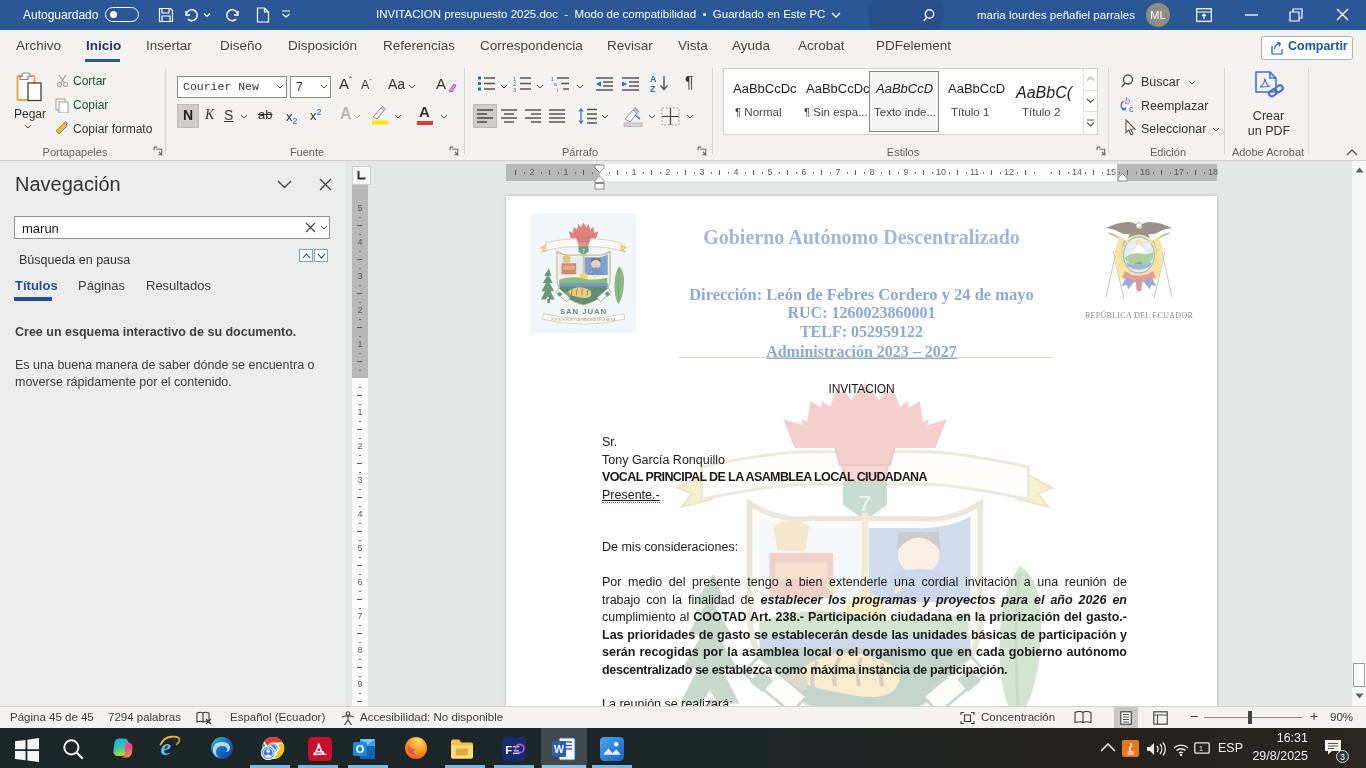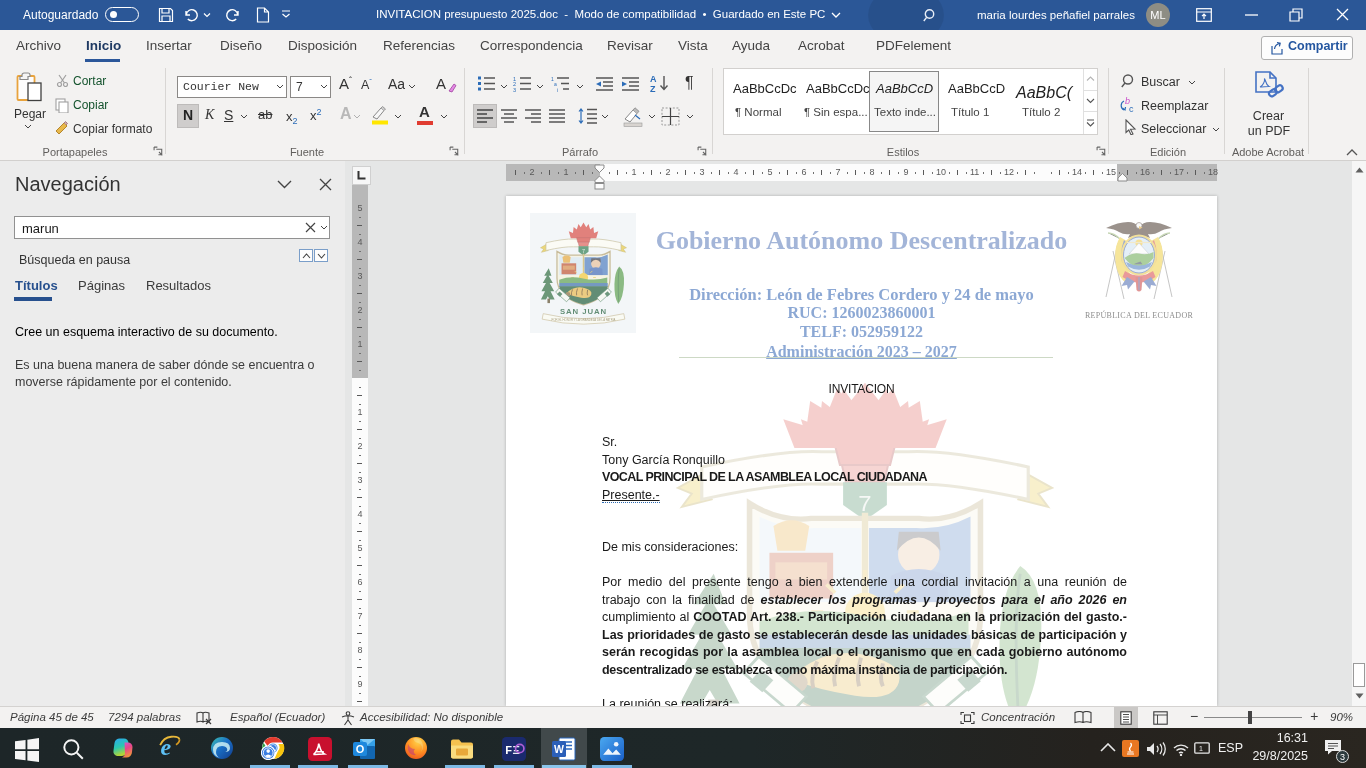--- a/index.html
+++ b/index.html
@@ -31,21 +31,21 @@
   #page { position:absolute; left:161px; top:35px; width:711px; height:510px; background:#fff; box-shadow:0 0 3px rgba(0,0,0,.25); }
   #vscroll { position:absolute; left:1352px; top:0; width:14px; height:545px; background:#f6f6f6; }
 
   .hline { position:absolute; left:0; width:711px; text-align:center; font-family:"Liberation Serif",serif; font-weight:bold; white-space:nowrap; }
   .btx { position:absolute; left:96px; width:525px; font-size:12.5px; color:#1a1a1a; white-space:nowrap; }
   .btx.just { white-space:normal; text-align:justify; text-align-last:justify; word-spacing:1px; }
   .tick { position:absolute; font-size:9px; color:#595959; }
 
   
   #statusbar { position:absolute; left:0; top:706px; width:1366px; height:22px; background:#f3f2f1; border-top:1px solid #d4d2d0; font-size:12px; color:#3b3b3b; }
-  #statusbar .tx { position:absolute; top:4px; white-space:nowrap; font-size:11.5px;font-style:italic; }
+  #statusbar .tx { position:absolute; top:4px; white-space:nowrap; font-size:11.5px; }
 
   
   #taskbar { position:absolute; left:0; top:728px; width:1366px; height:40px; background:linear-gradient(90deg,#1d2628 0%,#1e2728 55%,#25221e 80%,#2a2620 100%); }
   .tb-ic { position:absolute; top:8px; width:24px; height:24px; }
   .runbar { position:absolute; top:37px; height:3px; background:#7cb8e4; }
 </style>
 </head>
 <body>
 <div id="app">
   <div id="titlebar">
@@ -392,21 +392,21 @@
           <path d="M1 5 l3.5 -4 3.5 4" fill="none" stroke="#444" stroke-width="1.1"></path>
         </svg>
       <div class="abs" style="left:314px;top:88px;width:14px;height:13px;border:1px solid #7a9ec9;background:#fdfdfd;"></div>
       <svg class="abs" style="left:317px;top:92px;" width="9" height="6" viewBox="0 0 9 6">
           <path d="M1 1 l3.5 4 3.5 -4" fill="none" stroke="#444" stroke-width="1.1"></path>
         </svg>
       <div class="abs" style="left:15px;top:117px;font-size:13px;font-weight:bold;color:#27508e;">Títulos</div>
       <div class="abs" style="left:14px;top:136px;width:38px;height:3.5px;background:#27508e;"></div>
       <div class="abs" style="left:78px;top:117px;font-size:13px;color:#3b3b3b;">Páginas</div>
       <div class="abs" style="left:146px;top:117px;font-size:13px;color:#3b3b3b;">Resultados</div>
-      <div class="abs" style="left:15px;top:163px;width:335px;font-size:12.5px;color:#000000;line-height:16.5px;">Cree un esquema interactivo de su documento.</div>
+      <div class="abs" style="left:15px;top:163px;width:335px;font-size:12.5px;color:#404040;line-height:16.5px;font-weight:bold;">Cree un esquema interactivo de su documento.</div>
       <div class="abs" style="left:15px;top:196px;width:335px;font-size:12.5px;color:#3b3b3b;line-height:16.5px;">Es una buena manera de saber dónde se encuentra o moverse rápidamente por el contenido.</div>
     </div>
     <div id="docarea">
 
       <div class="abs" style="left:7px;top:5px;width:19px;height:19px;background:#f7f7f7;border:1px solid #d0d0d0;"></div>
       <svg class="abs" style="left:12px;top:10px;" width="9" height="9" viewBox="0 0 9 9">
           <path d="M1.5 0 v7.5 h7" fill="none" stroke="#333" stroke-width="2"></path>
         </svg>
 
       <div id="hruler" class="abs" style="left:161px;top:3px;width:711px;height:17px;background:#b8b8b8;"></div>
@@ -578,21 +578,21 @@
         <div class="abs" style="left:24px;top:17px;width:106px;height:120px;background:#f3f6f8;"></div>
         <svg class="abs" style="left:28px;top:22px;opacity:0.68;" width="99" height="108" viewBox="0 0 108 118">
           <use href="#sjbody"></use>
         </svg>
 
         <svg class="abs" style="left:594px;top:21px;opacity:0.55;" width="78" height="94" viewBox="0 0 78 94">
           <use href="#ecuador"></use>
         </svg>
         <div class="abs" style="left:557px;top:115px;width:152px;text-align:center;font-family:'Liberation Serif',serif;font-size:8px;color:#8d8d8d;letter-spacing:0.3px;">REPÚBLICA DEL ECUADOR</div>
 
-        <div class="hline" style="top:30px;font-size:26px;color:#a3b5d8;">Gobierno Autónomo Descentralizado</div>
+        <div class="hline" style="top:30px;font-size:20px;color:#a3b5d8;">Gobierno Autónomo Descentralizado</div>
         <div class="hline" style="top:89px;font-size:16.5px;color:#8ca8d4;">Dirección: León de Febres Cordero y 24 de mayo</div>
         <div class="hline" style="top:108px;font-size:16px;color:#8ca8d4;">RUC: 1260023860001</div>
         <div class="hline" style="top:127px;font-size:16px;color:#8ca8d4;">TELF: 052959122</div>
         <div class="hline" style="top:147px;font-size:16px;color:#8ca8d4;"><span style="text-decoration:underline;">Administración 2023 – 2027</span></div>
         <div class="abs" style="left:173px;top:161px;width:374px;height:1px;background:#cdd9c5;"></div>
 
         <div class="abs" style="left:0;top:186px;width:711px;text-align:center;font-size:12px;letter-spacing:-0.2px;color:#1a1a1a;">INVITACION</div>
         <div class="btx" style="top:239px;">Sr.</div>
         <div class="btx" style="top:256.5px;">Tony García Ronquillo</div>
         <div class="btx" style="top:274px;font-weight:bold;letter-spacing:-0.6px;">VOCAL PRINCIPAL DE LA ASAMBLEA LOCAL CIUDADANA</div>

